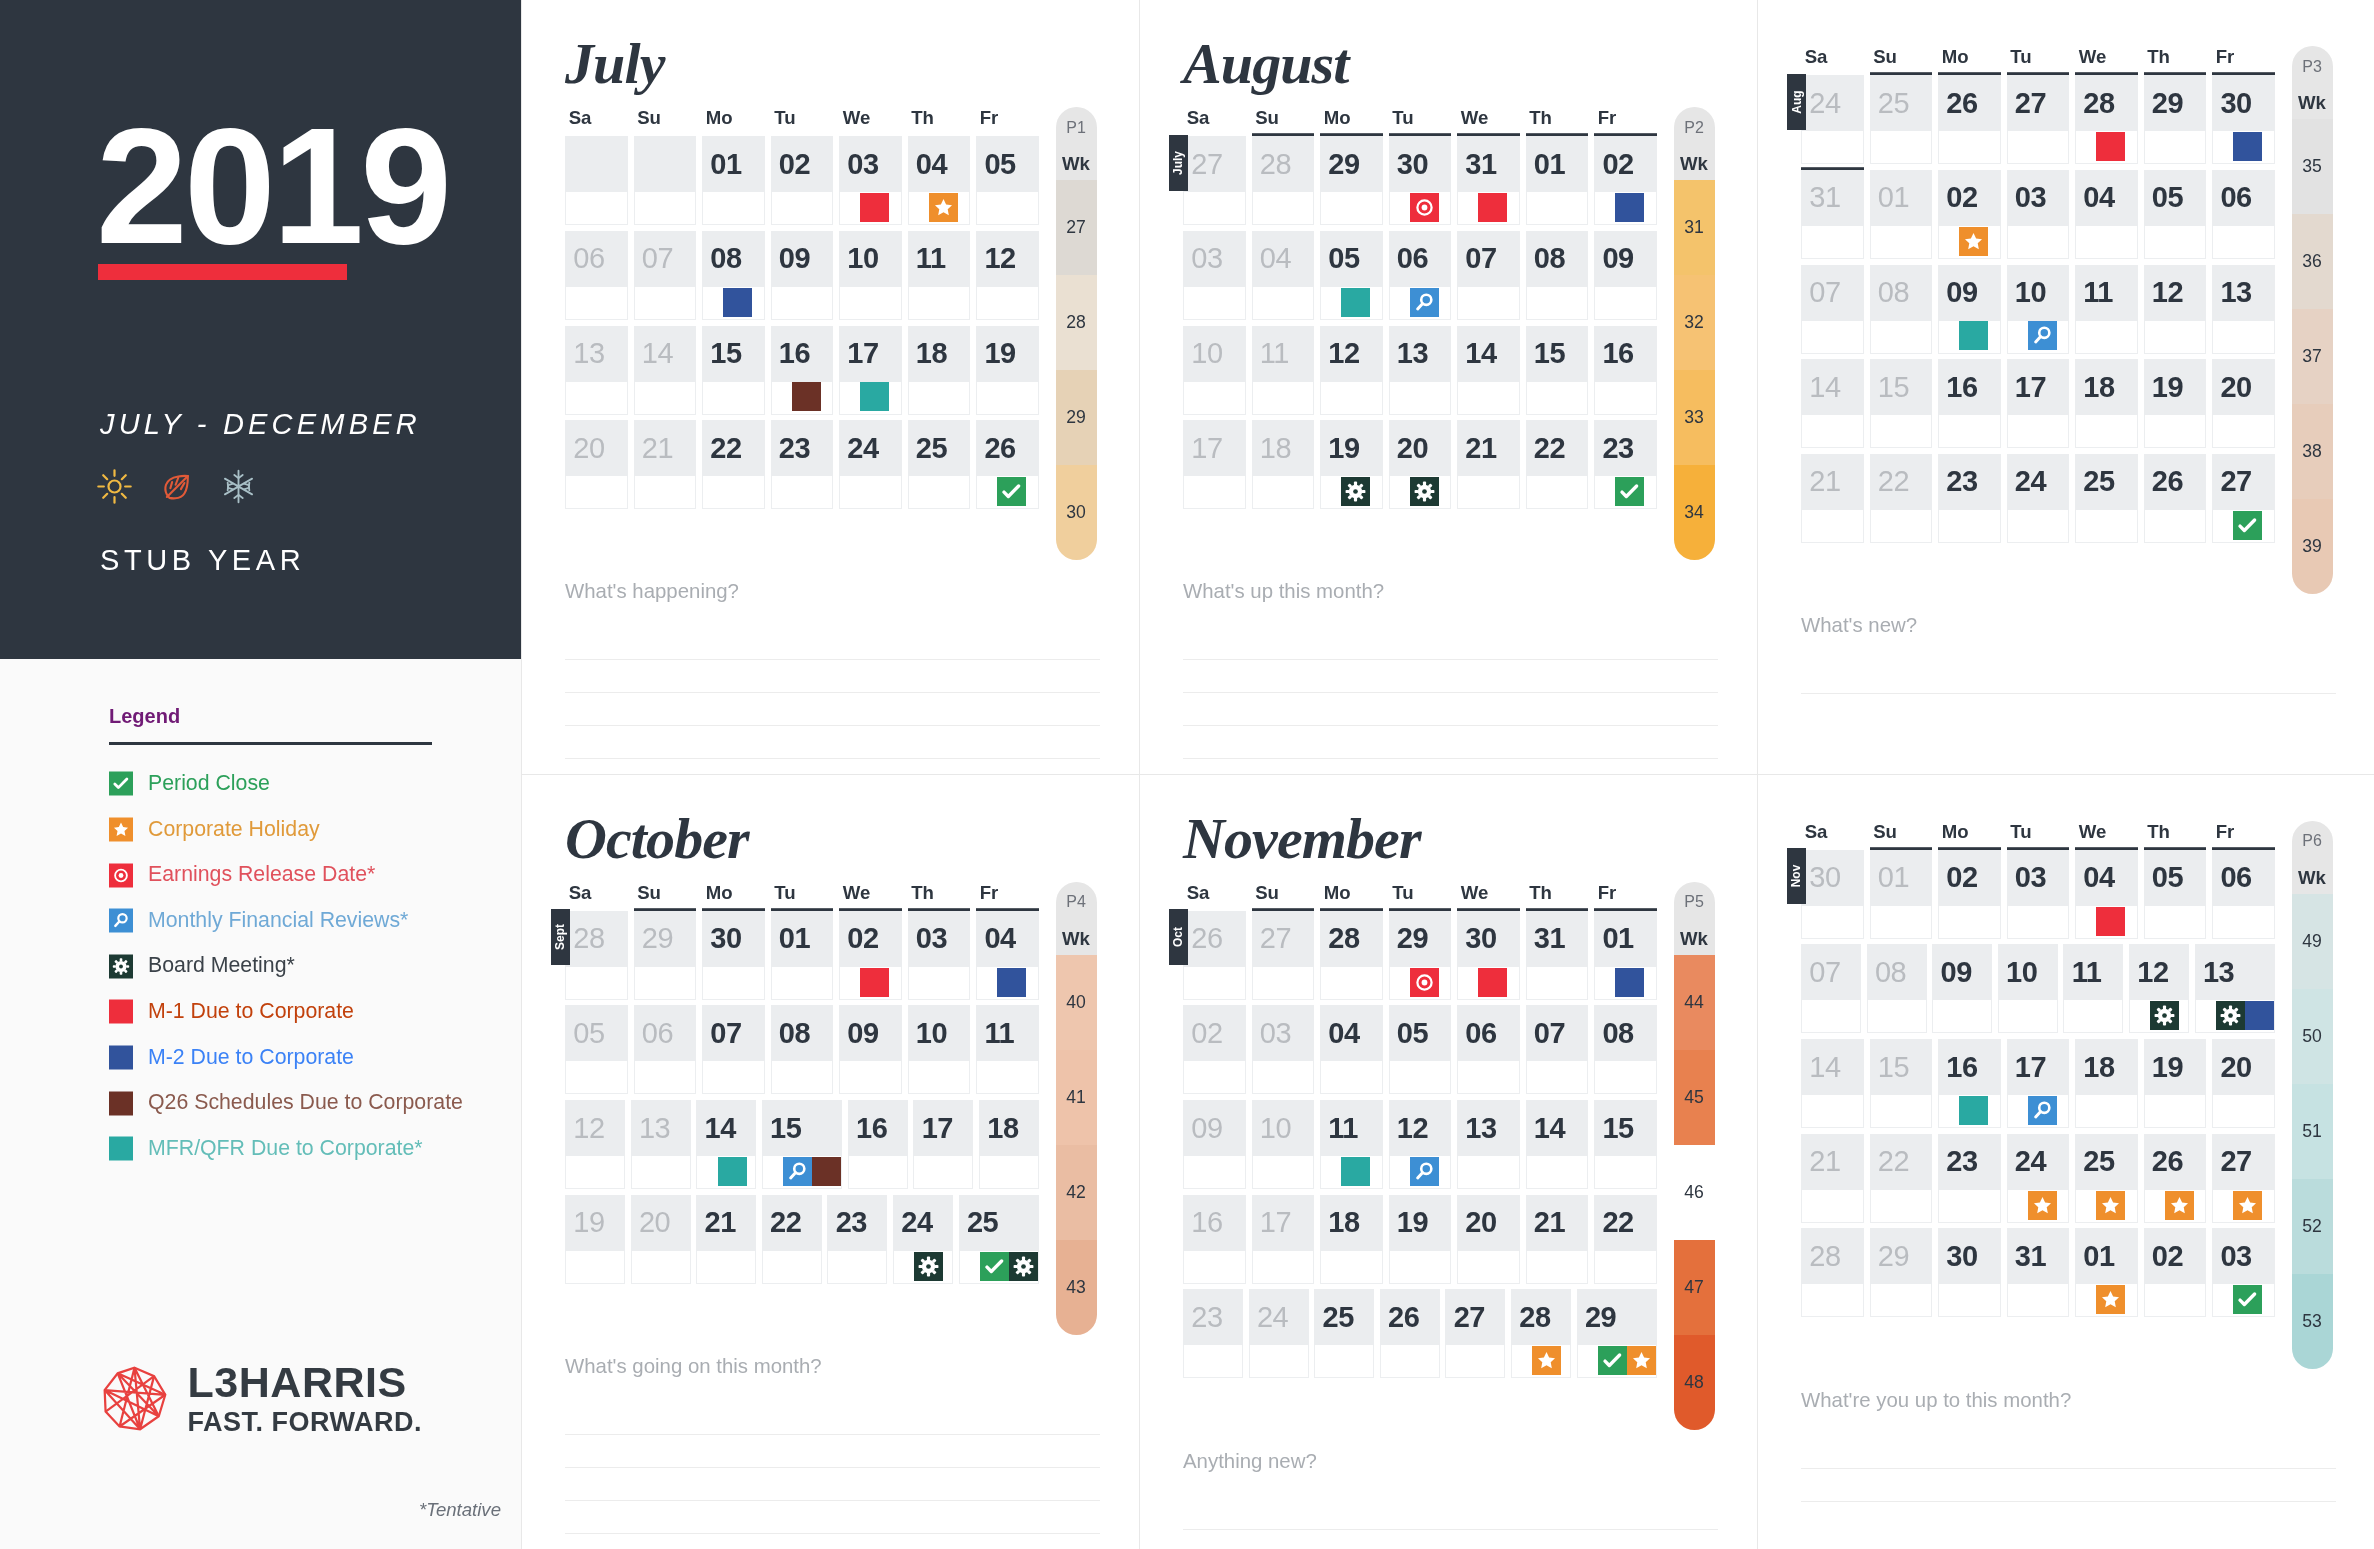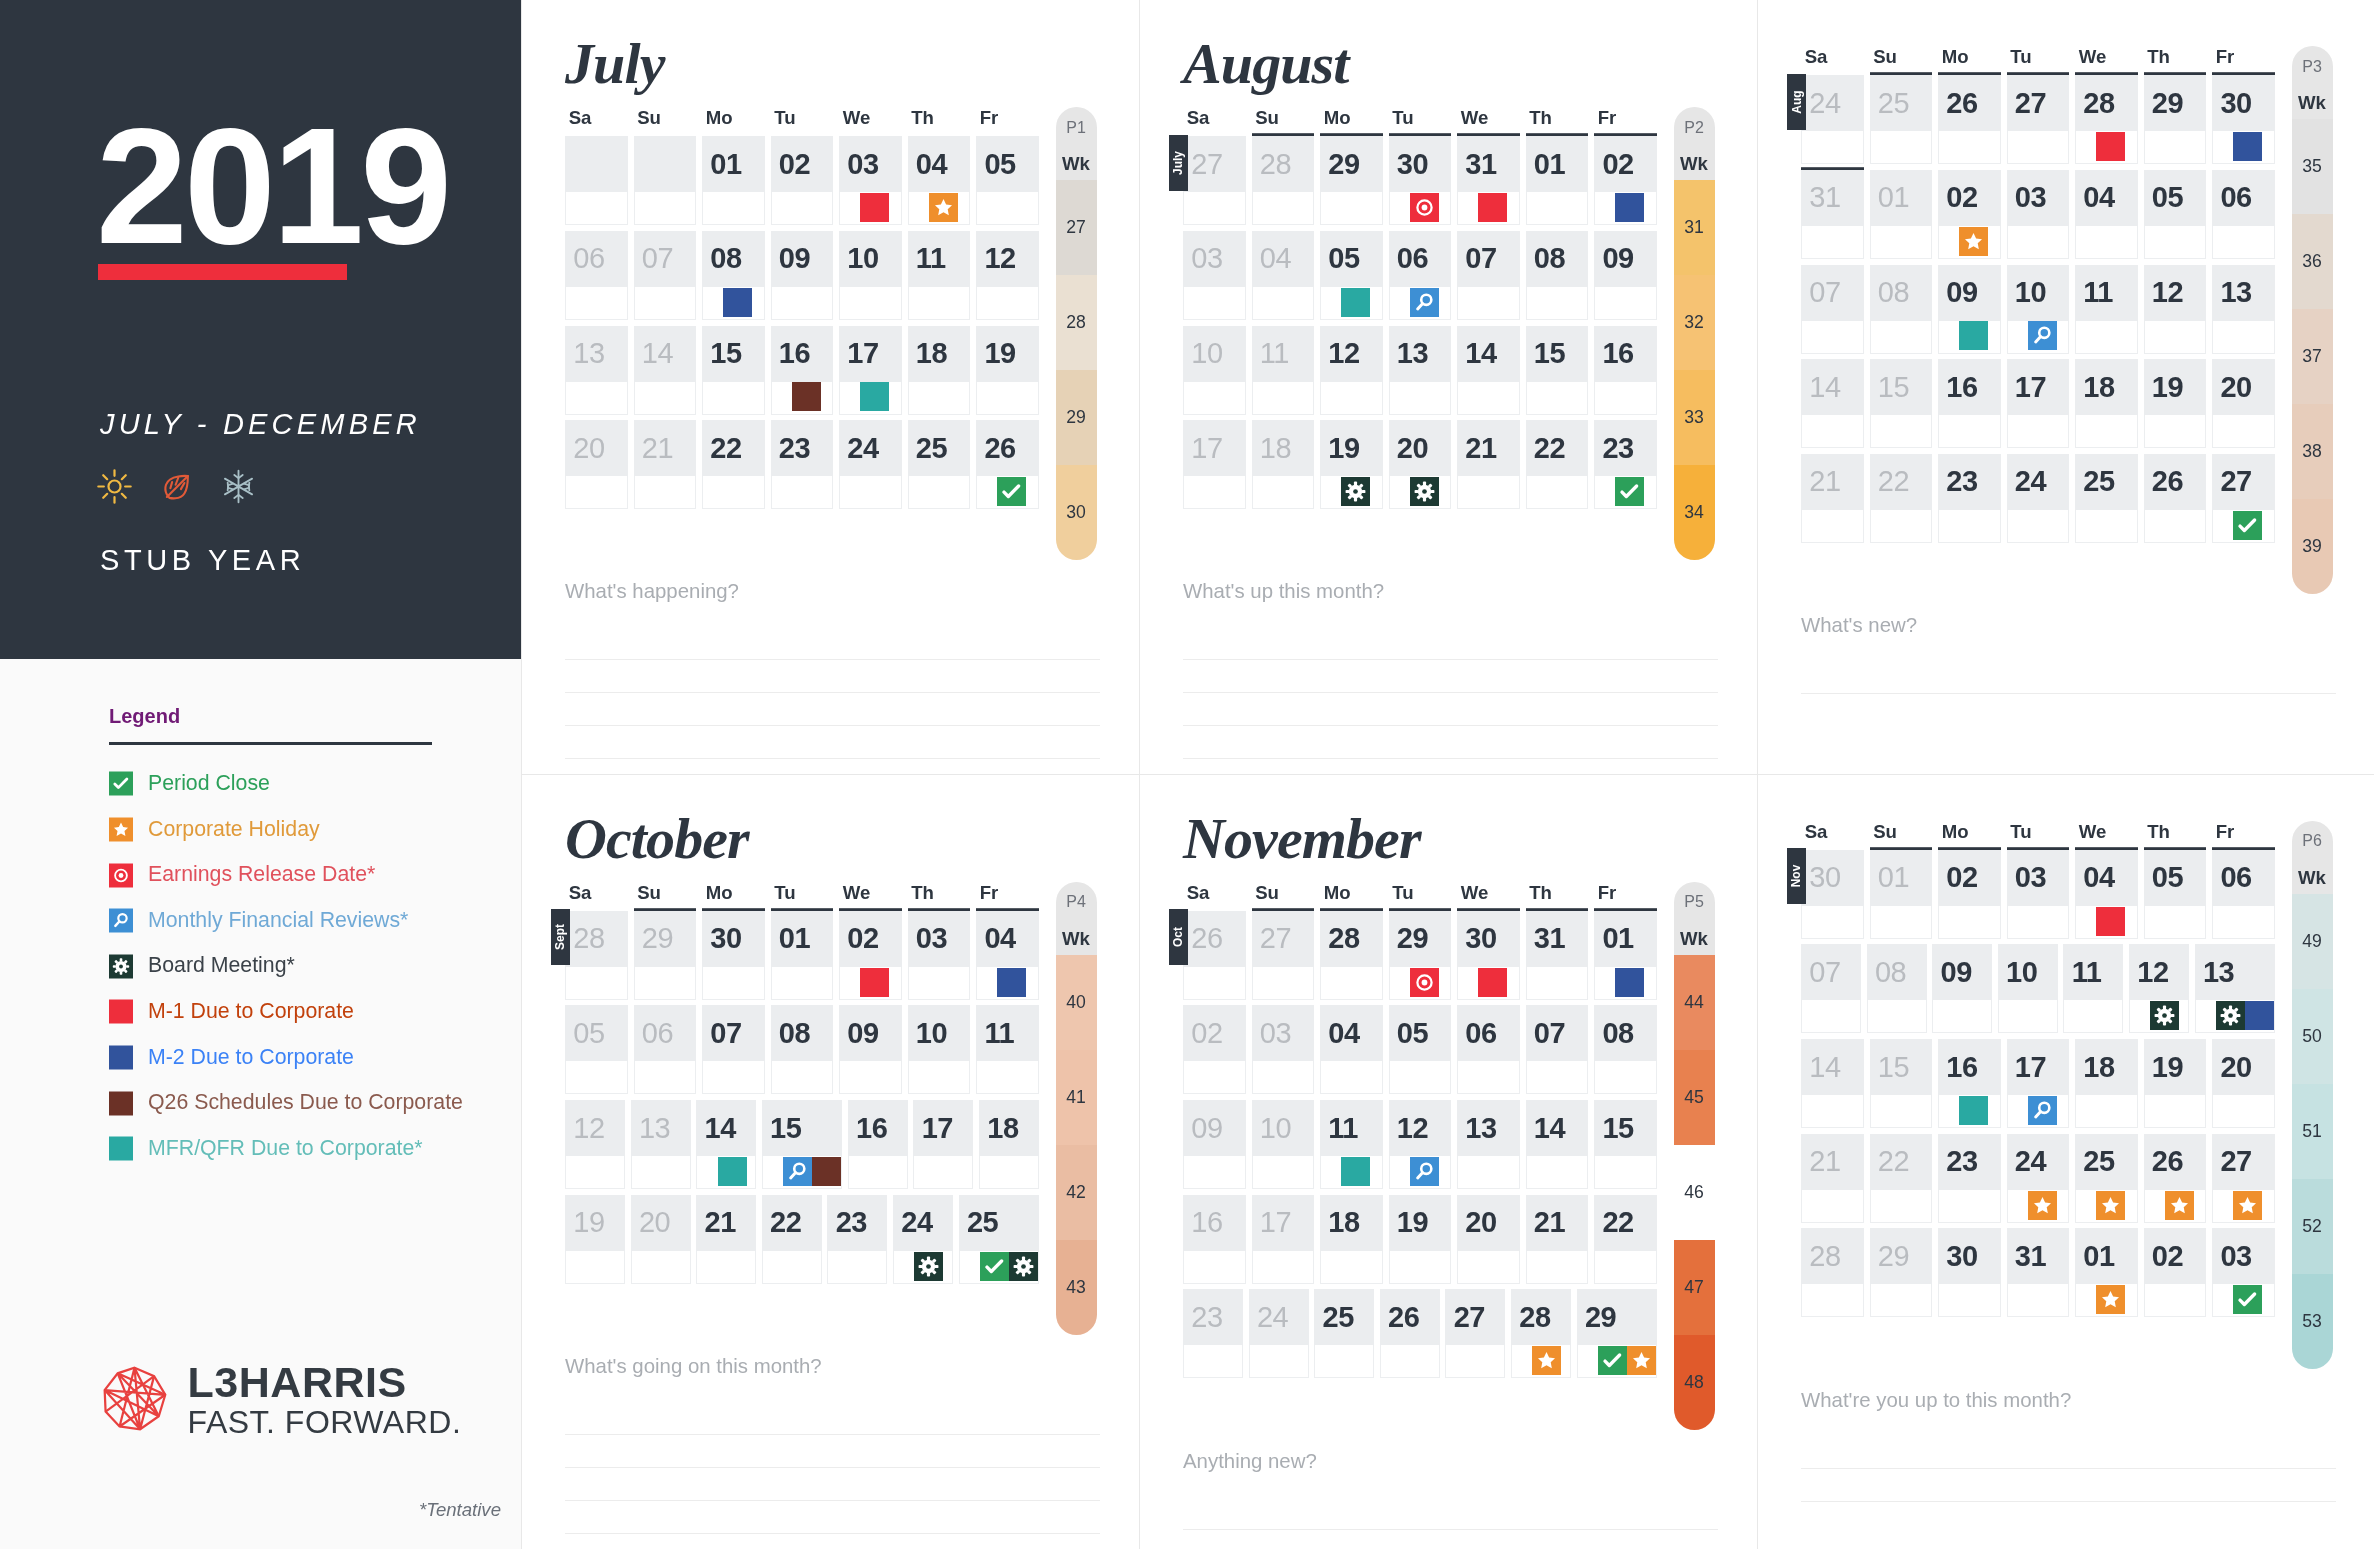--- a/index.html
+++ b/index.html
@@ -50,21 +50,21 @@
   .legend-item { display:flex; align-items:flex-start; margin-bottom: 18.6px; }
   .legend-sw {
     width: 24px; height: 24px; flex:none; margin-right: 15px; margin-top: 1.9px;
     display:flex; align-items:center; justify-content:center;
   }
   .legend-label { font-size: 21.3px; line-height: 27px; font-weight: 400; }
 
   .l3 { position:absolute; left: 100px; top: 1359px; display:flex; align-items:center; gap: 18.6px; }
   .l3-text { display:flex; flex-direction:column; }
   .l3-main { font-size: 43px; font-weight: 700; color:#343b42; letter-spacing:0.5px; line-height:46px; }
-  .l3-sub  { font-size: 32px; font-weight: 400; color:#343b42; letter-spacing:0.5px; line-height:35px; }
+  .l3-sub  { font-size: 27px; font-weight: 700; color:#343b42; letter-spacing:0.5px; line-height:35px; }
   .tentative {
     position:absolute; left: 419px; top: 1499px;
     font-size: 18.6px; font-style: italic; color:#6a7079;
   }
 
   
   .months { flex:1; display:grid; grid-template-columns: 1fr 1fr 1fr; grid-template-rows: 1fr 1fr; border-radius: 31px; }
   .month {
     position:relative; padding: 33px 39px 0 43px;
     border-left: 1.9px solid #e8e8e8; border-bottom: 1.9px solid #e8e8e8;

